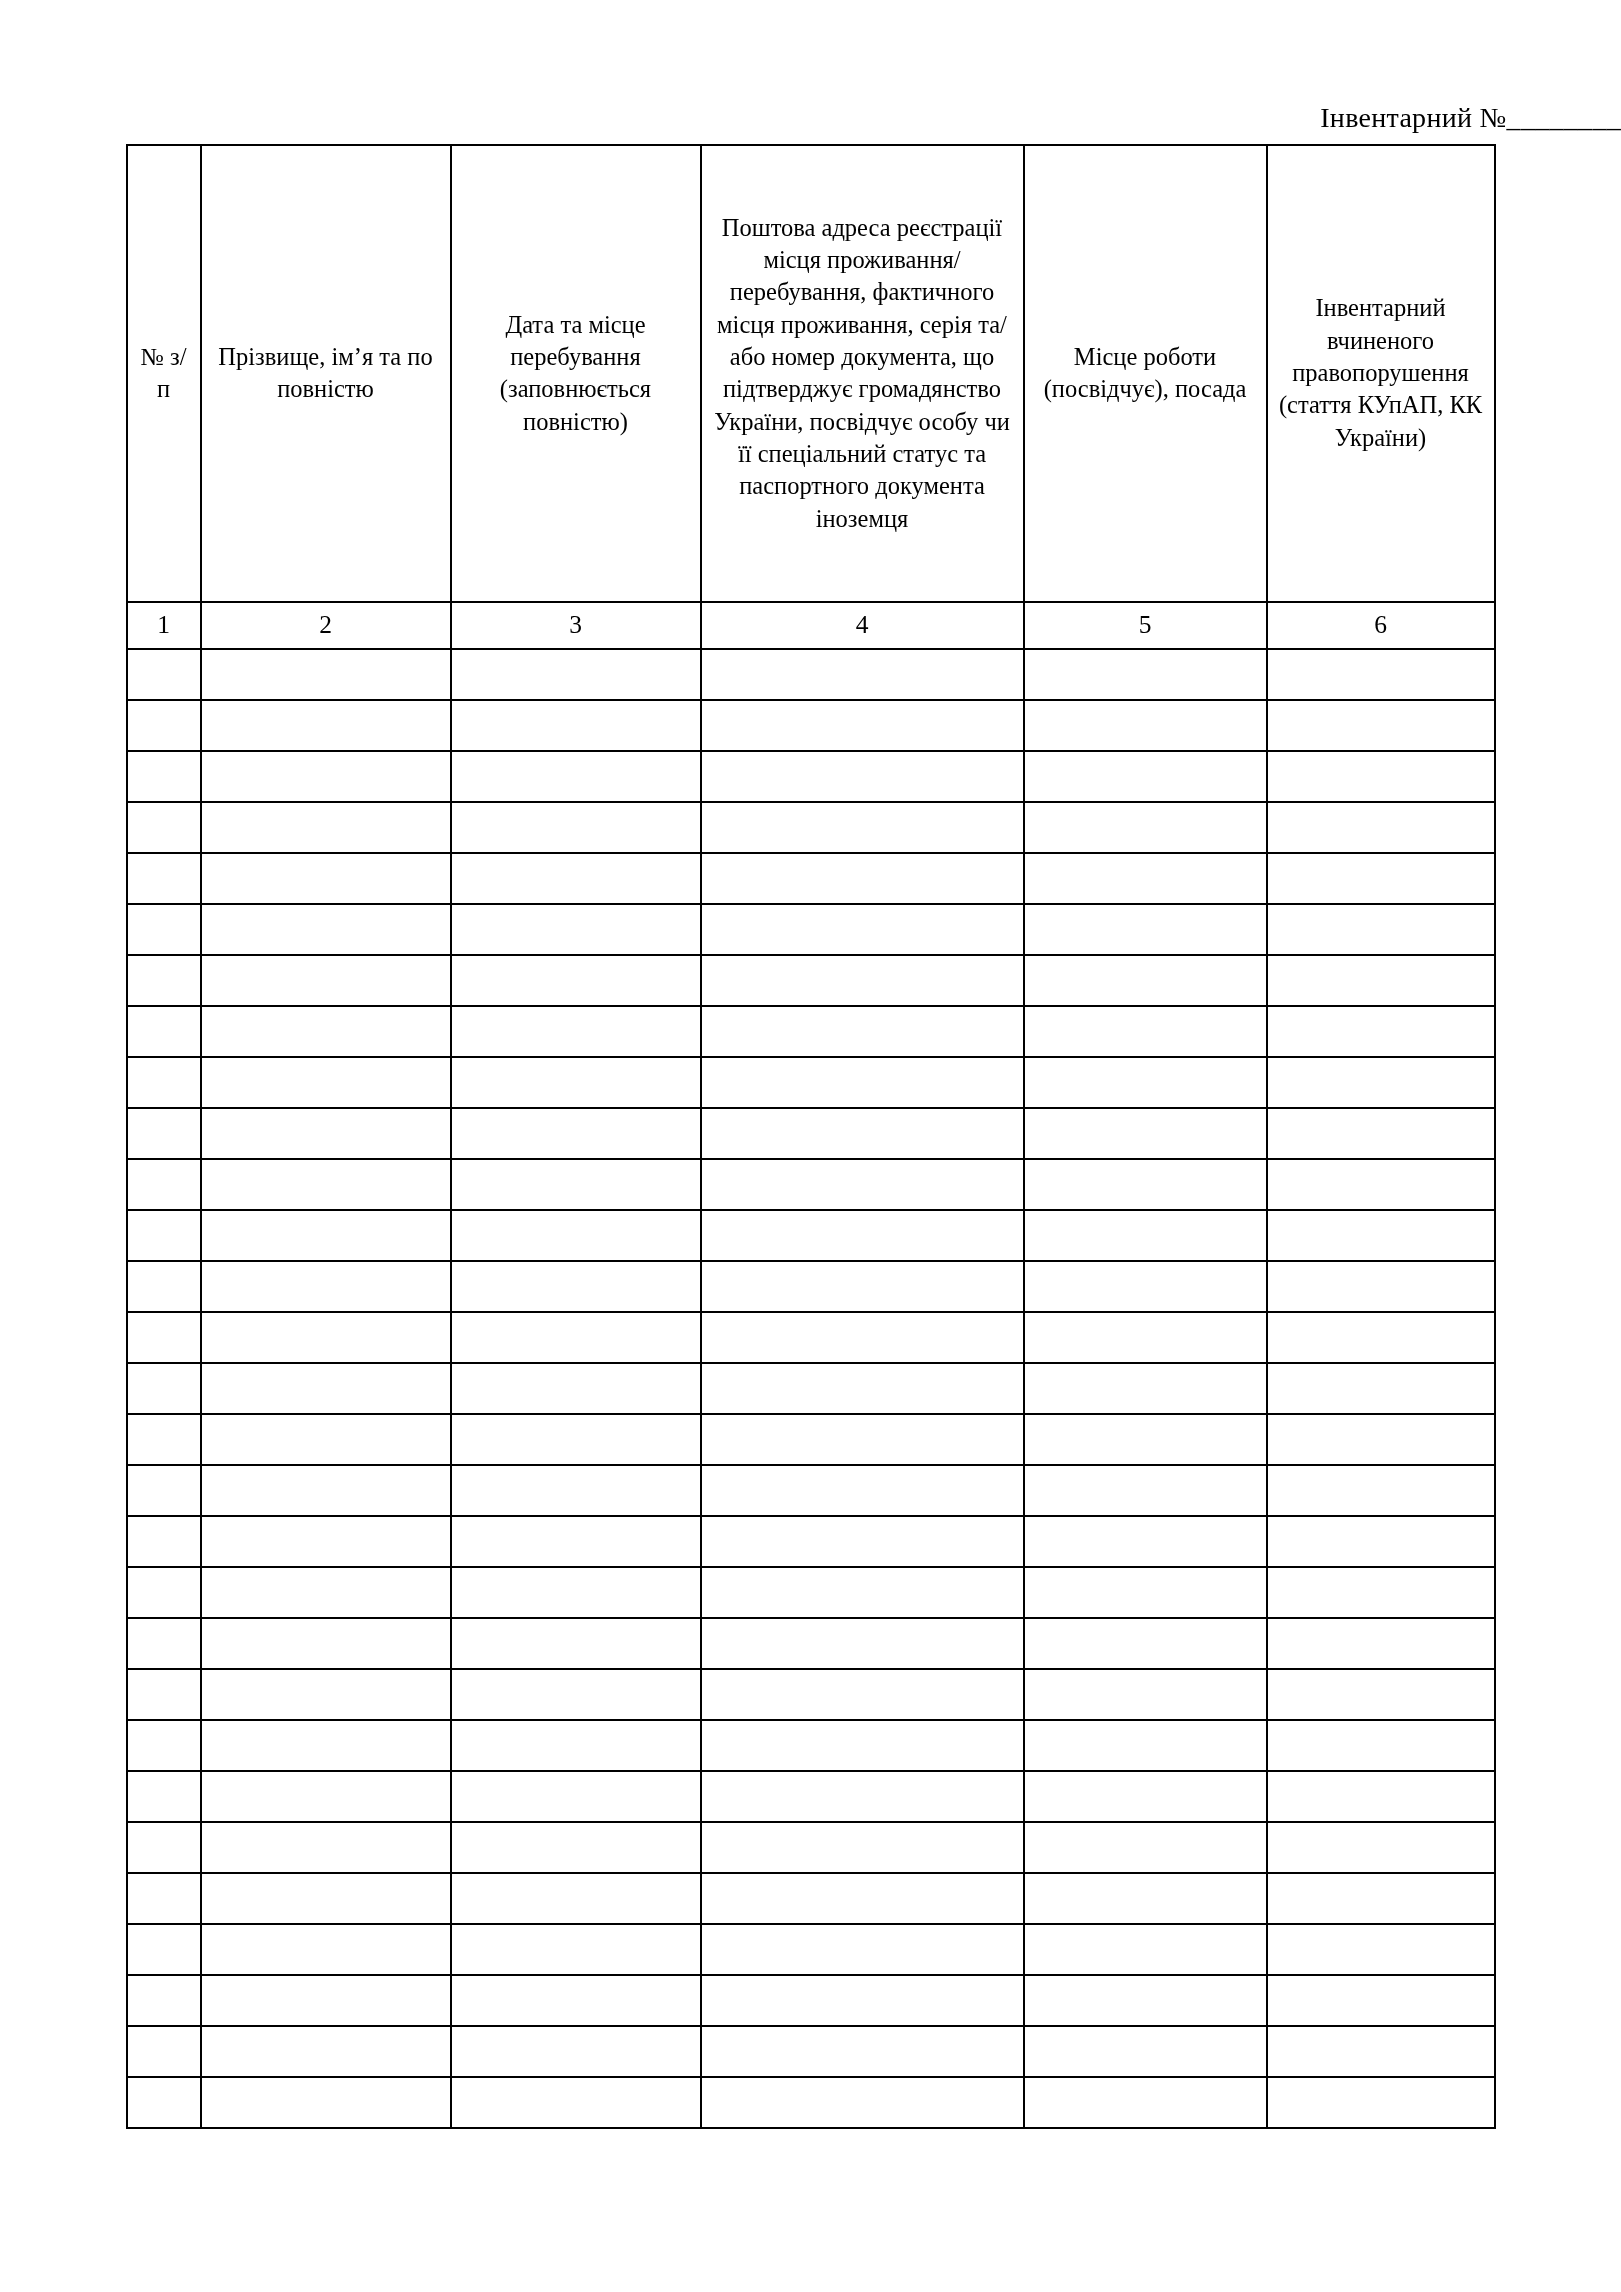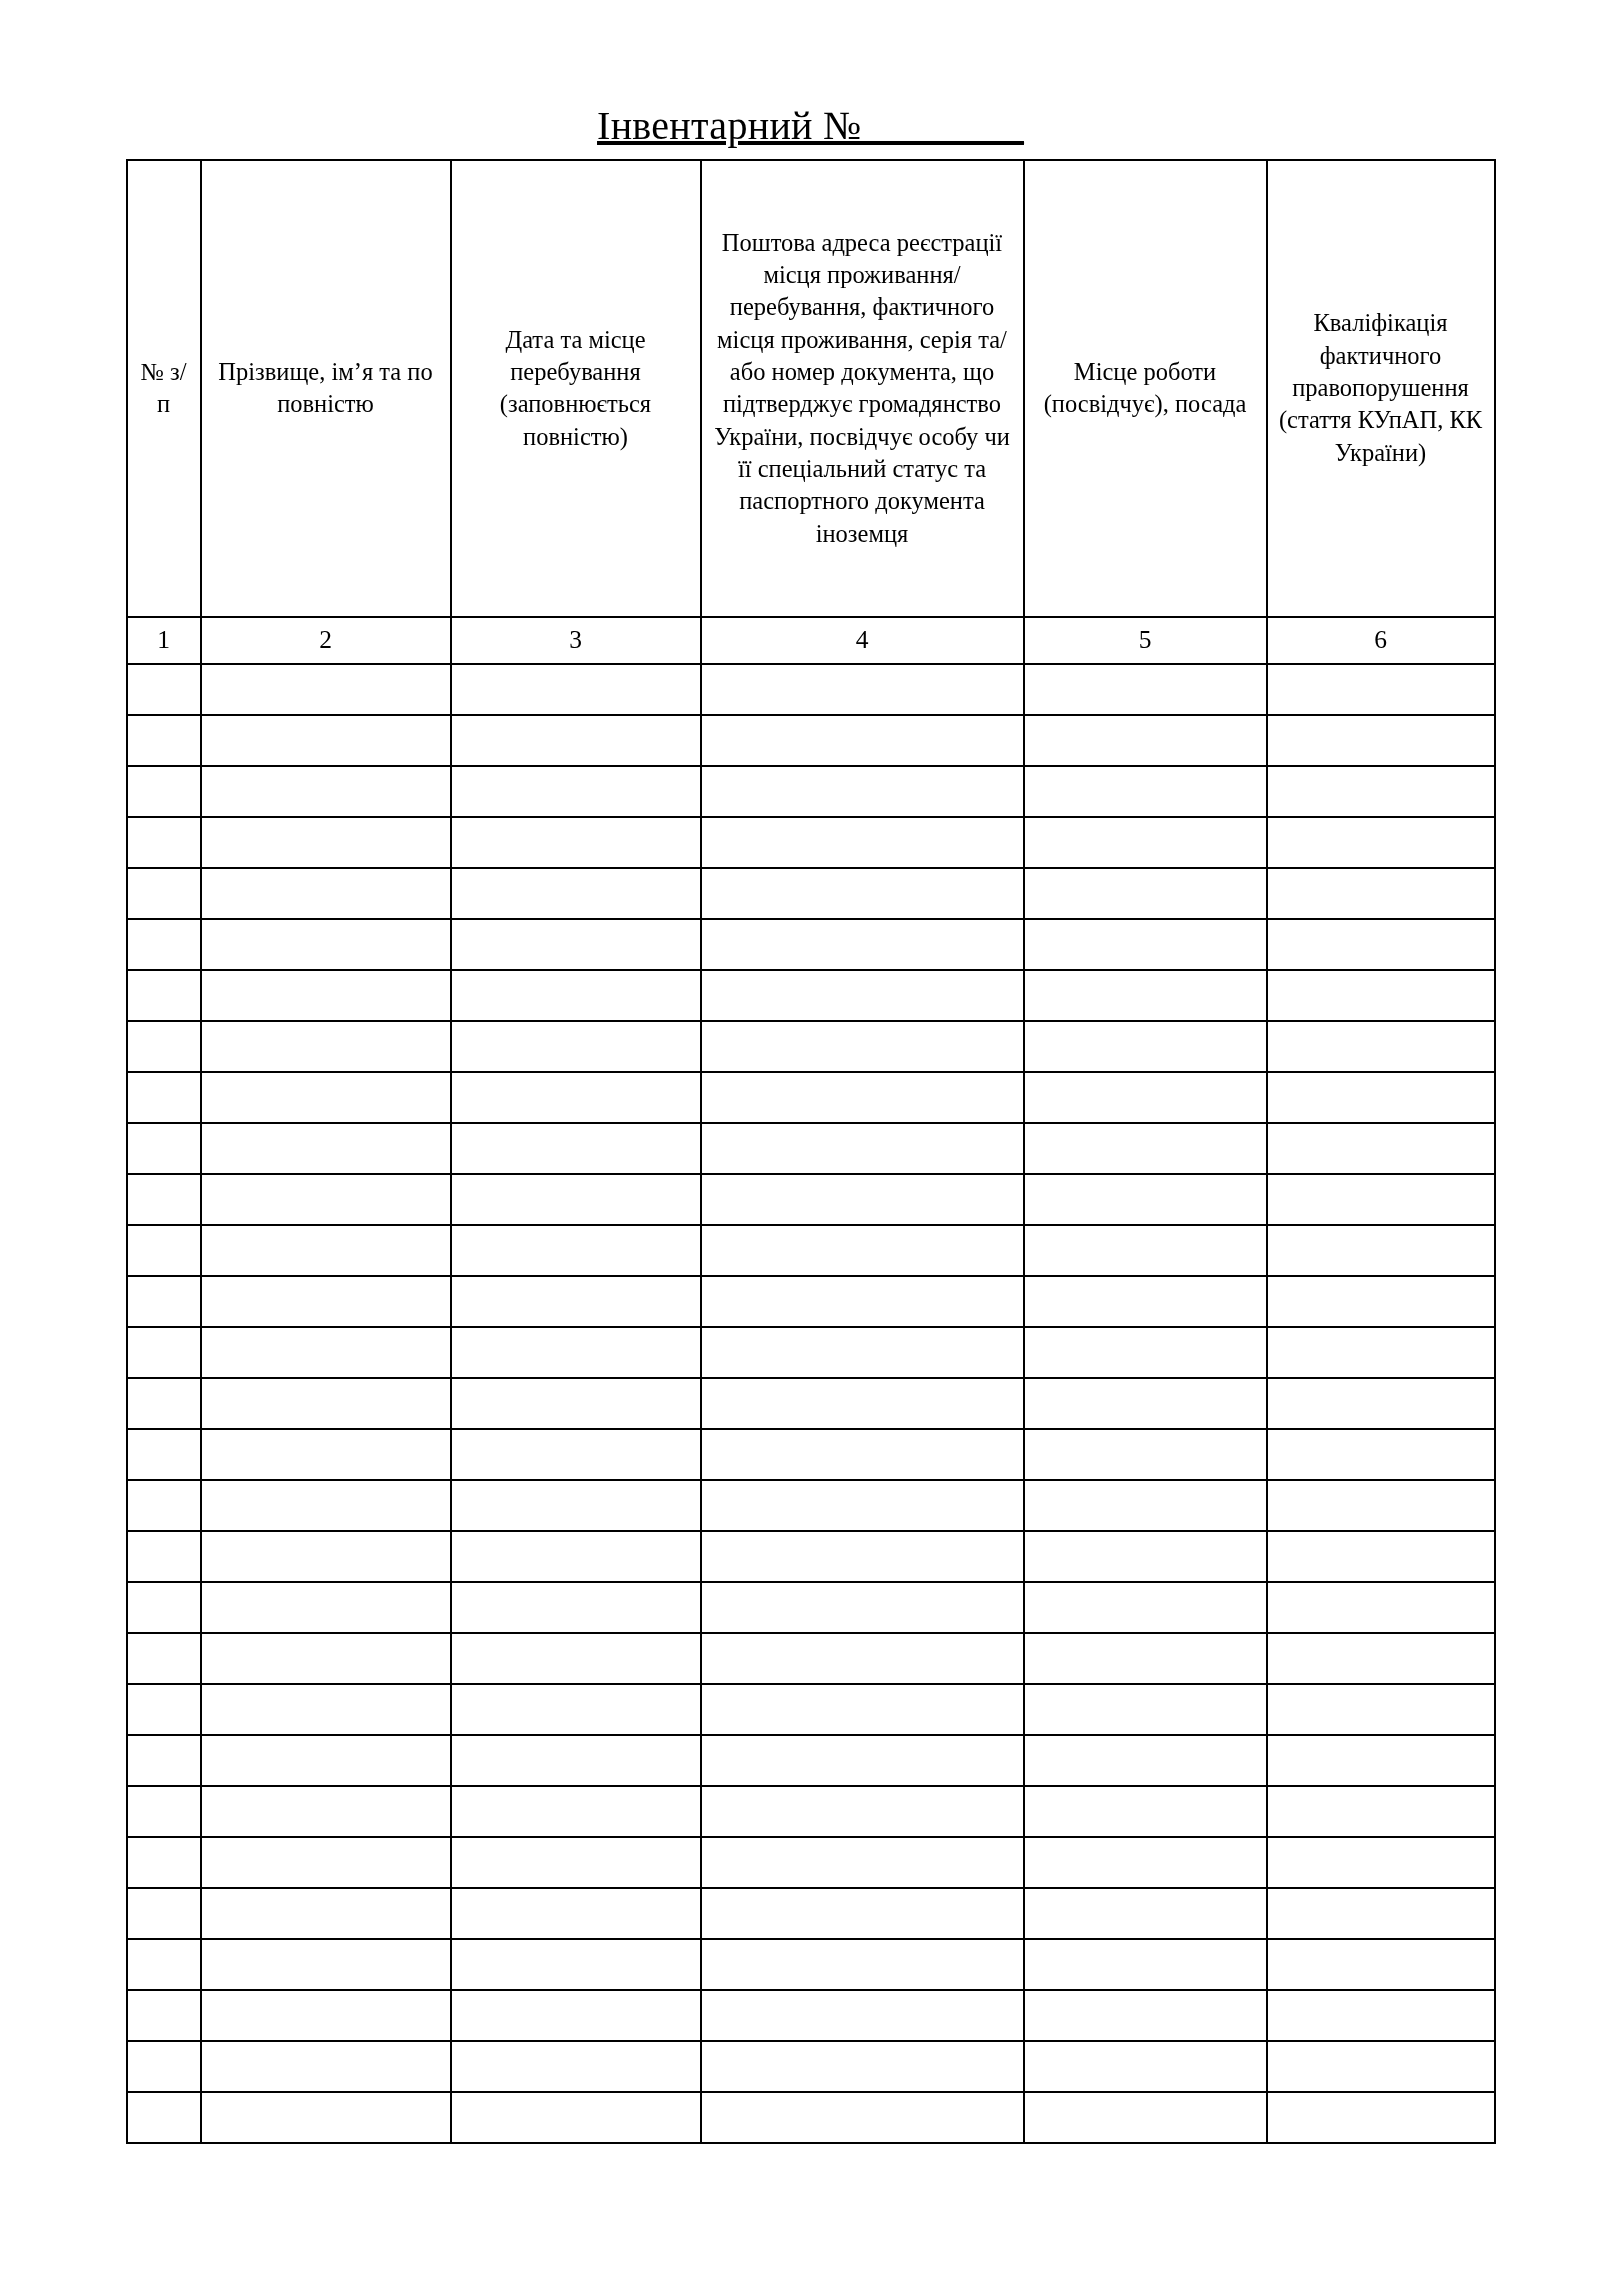--- a/index.html
+++ b/index.html
@@ -14,26 +14,25 @@
     font-family: "Liberation Serif", "DejaVu Serif", serif;
   }
   .page {
     position: relative;
     width: 1621px;
     height: 2293px;
     background: #ffffff;
     overflow: hidden;
   }
   .title {
-    text-align: center;
+    text-align: right;
     padding-top: 102px;
-    font-size: 40px;
+    font-size: 28px;
     letter-spacing: 0.3px;
     white-space: pre;
-    text-decoration: underline;
   }
   table.registry {
     border-collapse: collapse;
     table-layout: fixed;
     width: 1368px;
     margin: 9.8px auto 0 auto;
   }
   table.registry th,
   table.registry td {
     border: 2px solid #000000;
@@ -77,21 +76,21 @@
       <col style="width:243px">
       <col style="width:228px">
     </colgroup>
     <thead>
       <tr class="header-row">
         <th class="c0">№ з/п</th>
         <th class="c1">Прізвище, ім’я та по повністю</th>
         <th class="c2">Дата та місце перебування (заповнюється повністю)</th>
         <th class="c3">Поштова адреса реєстрації місця проживання/ перебування, фактичного місця проживання, серія та/або номер документа, що підтверджує громадянство України, посвідчує особу чи її спеціальний статус та паспортного документа іноземця</th>
         <th class="c4">Місце роботи (посвідчує), посада</th>
-        <th class="c5">Кваліфікація фактичного правопорушення (стаття КУпАП, КК України)</th>
+        <th class="c5">Інвентарний вчиненого правопорушення (стаття КУпАП, КК України)</th>
       </tr>
       <tr class="number-row">
         <td>1</td>
         <td>2</td>
         <td>3</td>
         <td>4</td>
         <td>5</td>
         <td>6</td>
       </tr>
     </thead>

